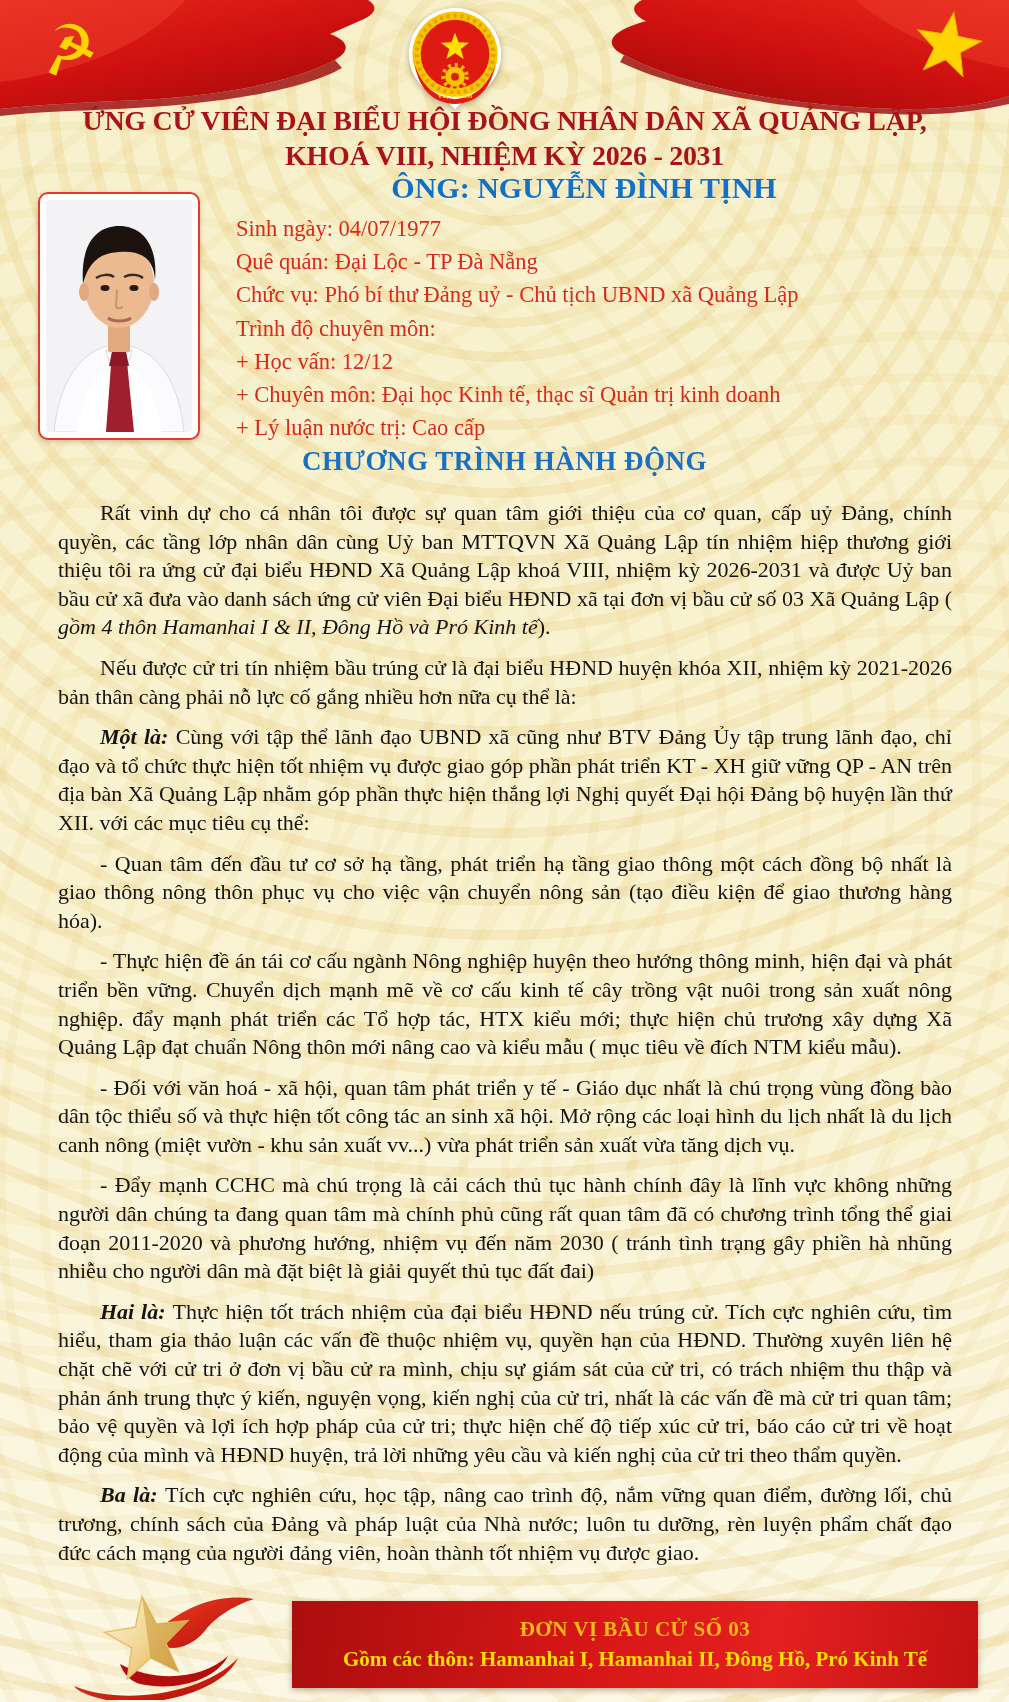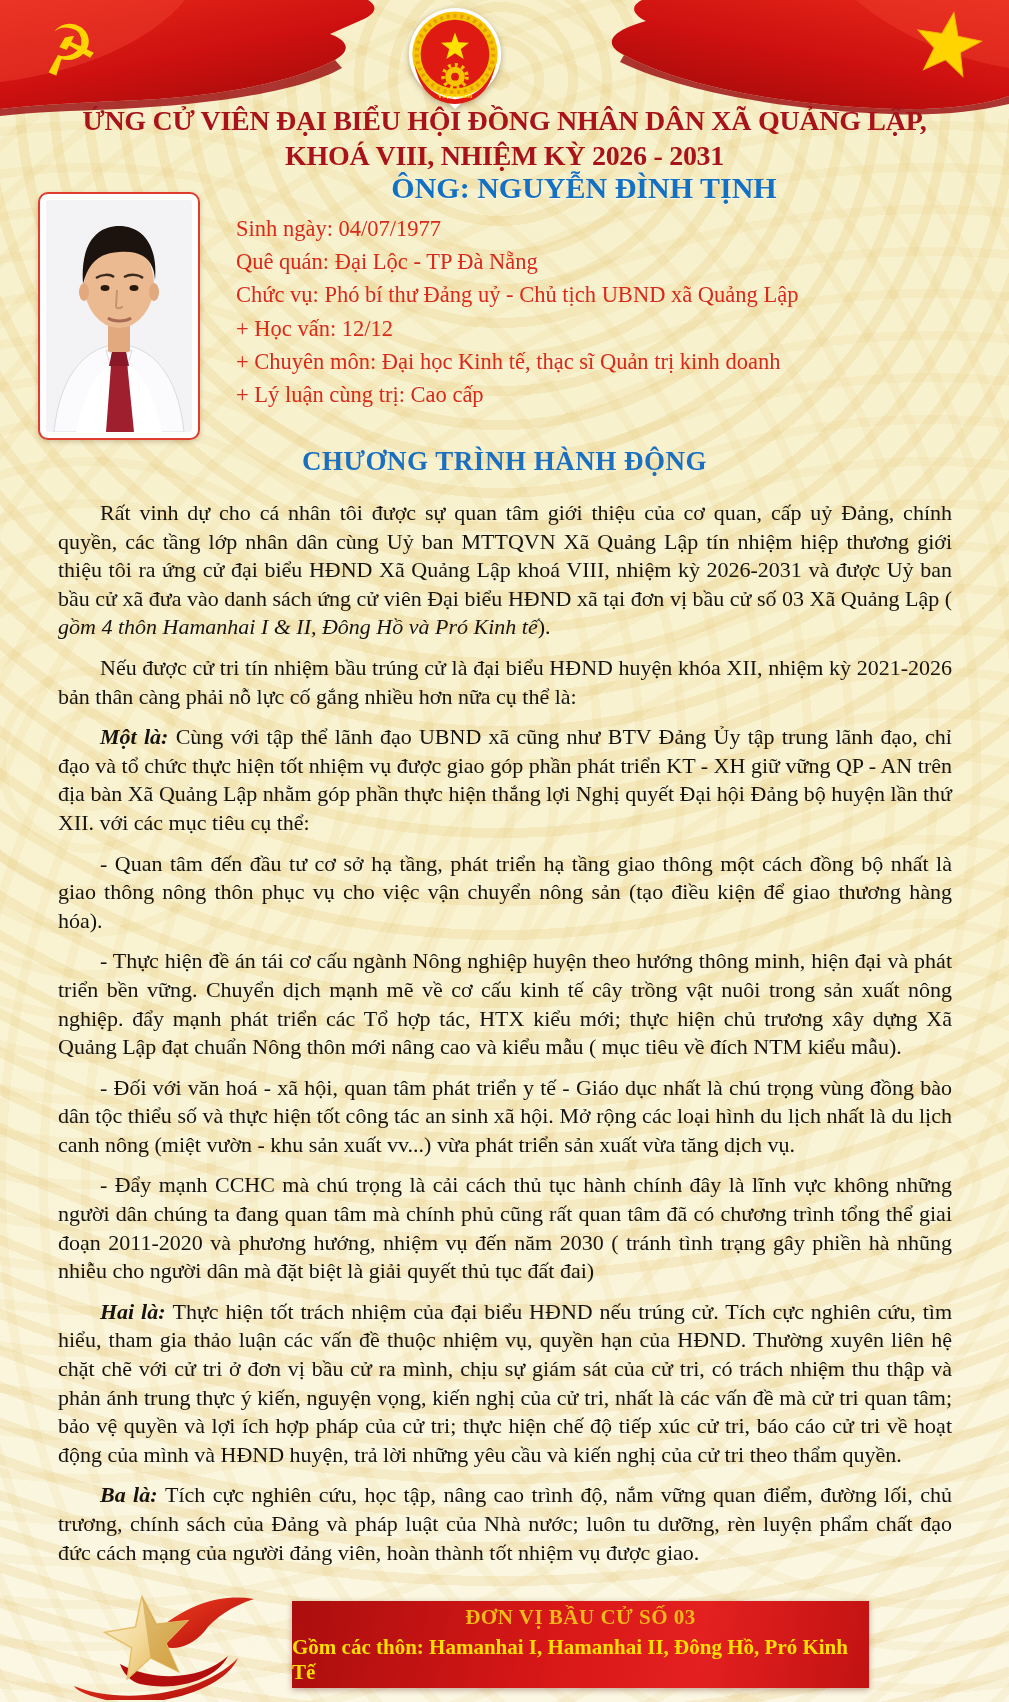--- a/index.html
+++ b/index.html
@@ -24,21 +24,21 @@
   .info{position:absolute;left:236px;top:212px;width:740px;
         font-size:22.5px;line-height:33.2px;color:#d8291b;}
   .section-heading{position:absolute;left:0;top:446px;width:1009px;text-align:center;
         font-weight:bold;font-size:27px;color:#1b6fc0;letter-spacing:.5px;}
   .body-text{position:absolute;left:46px;top:487px;width:918px;
         font-size:22px;line-height:28.6px;color:#17130f;text-align:justify;}
   .body-p{margin:12px;text-indent:42px;}
   .it{font-style:italic;}
   .bi{font-style:italic;font-weight:bold;}
   .star-decor{position:absolute;left:64px;top:1568px;width:204px;height:132px;}
-  .banner{position:absolute;left:292px;top:1601px;width:577px;height:87px;
+  .banner{position:absolute;left:292px;top:1601px;width:686px;height:87px;
         background:linear-gradient(100deg,#ab0e0e 0%,#d81717 45%,#e42020 70%,#c21212 100%);
         display:flex;flex-direction:column;align-items:center;justify-content:center;
         box-shadow:0 2px 6px rgba(80,20,0,.35);}
   .banner-line1{font-weight:bold;font-size:21px;color:#f2b918;letter-spacing:.5px;}
   .banner-line2{font-weight:bold;font-size:21px;color:#ffdf00;margin-top:5px;}
 </style>
 </head>
 <body>
 
 <div class="page">
@@ -111,23 +111,24 @@
       <ellipse cx="88" cy="88" rx="4.5" ry="3" fill="#26190f"></ellipse>
       <path d="M71,90 L70,106 C70,109 76,109 76,106" stroke="#c89368" stroke-width="2" fill="none"></path>
       <path d="M62,118 C68,122 79,122 85,118" stroke="#a96a55" stroke-width="3" fill="none"></path>
     </svg>
   </div>
 
   <div class="info">
       <div>Sinh ngày: 04/07/1977</div>
       <div>Quê quán: Đại Lộc -  TP Đà Nẵng</div>
       <div>Chức vụ: Phó bí thư Đảng uỷ - Chủ tịch UBND xã Quảng Lập</div>
+      <div>Trình độ chuyên môn:</div>
       <div>+ Học vấn: 12/12</div>
       <div>+ Chuyên môn: Đại học Kinh tế, thạc sĩ Quản trị kinh doanh</div>
-      <div>+ Lý luận cùng trị: Cao cấp</div>
+      <div>+ Lý luận nước trị: Cao cấp</div>
     </div>
 
   <div class="section-heading">CHƯƠNG TRÌNH HÀNH ĐỘNG</div>
   <div class="body-text">
       <p class="body-p"><span>Rất vinh dự cho cá nhân tôi được sự quan tâm giới thiệu của cơ quan, cấp uỷ Đảng, chính quyền, các tầng lớp nhân dân cùng Uỷ ban MTTQVN Xã Quảng Lập tín nhiệm hiệp thương giới thiệu tôi ra ứng cử đại biểu HĐND Xã Quảng Lập  khoá VIII, nhiệm kỳ 2026-2031 và được Uỷ ban bầu cử xã đưa vào danh sách ứng cử viên Đại biểu HĐND xã  tại đơn vị bầu cử số 03 Xã Quảng Lập ( </span><span class="it">gồm 4 thôn Hamanhai I &amp; II, Đông Hồ và Pró Kinh tế</span><span>).</span></p>
       <p class="body-p"><span>Nếu được cử tri tín nhiệm bầu trúng cử là đại biểu HĐND huyện khóa XII, nhiệm kỳ 2021-2026 bản thân càng phải nỗ lực cố gắng nhiều hơn nữa cụ thể là:</span></p>
       <p class="body-p"><span class="bi">Một là: </span><span>Cùng với tập thể lãnh đạo UBND xã cũng như BTV Đảng Ủy  tập trung lãnh đạo, chỉ đạo và tổ chức thực hiện tốt nhiệm vụ được giao góp phần phát triển KT - XH giữ vững QP - AN trên địa bàn Xã Quảng Lập  nhằm góp phần thực hiện thắng lợi Nghị quyết Đại hội Đảng bộ huyện lần thứ XII. với các mục tiêu cụ thể:</span></p>
       <p class="body-p"><span>- Quan tâm đến đầu tư cơ sở hạ tầng, phát triển hạ tầng giao thông một cách đồng bộ nhất là giao thông nông thôn phục vụ cho việc vận chuyển nông sản (tạo điều kiện để giao thương hàng hóa).</span></p>
       <p class="body-p"><span>- Thực hiện đề án tái cơ cấu ngành Nông nghiệp huyện theo hướng thông minh, hiện đại  và phát triển bền vững. Chuyển dịch mạnh mẽ về cơ cấu kinh tế cây trồng vật nuôi trong sản xuất nông nghiệp. đẩy mạnh phát triển các Tổ hợp tác, HTX kiểu mới; thực hiện chủ trương xây dựng Xã Quảng Lập  đạt chuẩn Nông thôn mới nâng cao và  kiểu mẫu ( mục tiêu về đích NTM kiểu mẫu).</span></p>
       <p class="body-p"><span>- Đối với văn hoá - xã hội, quan tâm phát triển y tế - Giáo dục nhất là chú trọng vùng đồng bào dân tộc thiểu số và thực hiện tốt công tác an sinh xã hội. Mở rộng các loại  hình du lịch nhất là du lịch canh nông (miệt vườn - khu sản xuất vv...) vừa phát triển sản xuất vừa tăng dịch vụ.</span></p>

